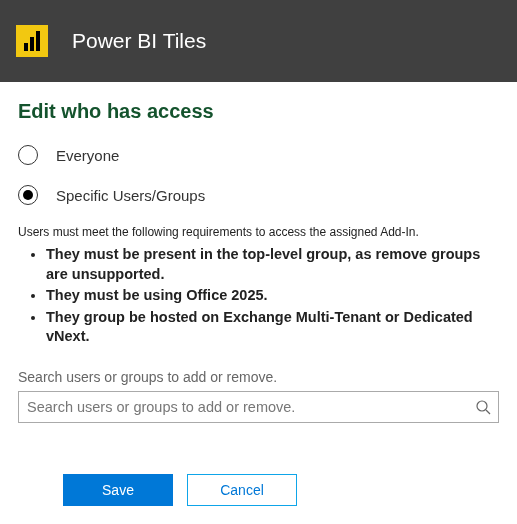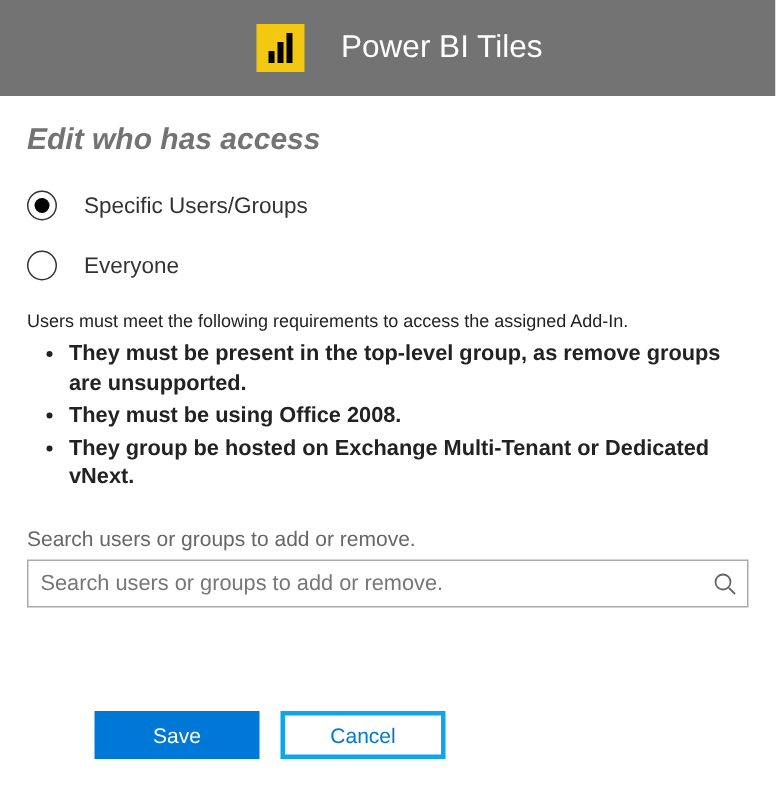--- a/index.html
+++ b/index.html
@@ -4,26 +4,25 @@
 <style>
 * { box-sizing: border-box; margin: 0; padding: 0; }
 body {
   font-family: "Segoe UI", Arial, sans-serif;
   background: #fff;
   width: 517px;
   height: 524px;
   overflow: hidden;
 }
 .header {
-  background: #737373;
-  height: 64px;
+  background: #404040;
+  height: 82px;
   display: flex;
   align-items: center;
   padding-left: 16px;
-  justify-content: center;
 }
 .logo {
   width: 32px;
   height: 32px;
   background: #f2c811;
   display: flex;
   align-items: flex-end;
   justify-content: center;
   padding-bottom: 6px;
   gap: 2px;
@@ -35,25 +34,24 @@
 .title {
   color: #fff;
   font-size: 21px;
   font-weight: 300;
   margin-left: 24px;
 }
 .content {
   padding: 18px 18px 0 18px;
 }
 .section-title {
-  color: #737373;
+  color: #14532d;
   font-size: 20px;
   font-weight: 600;
   margin-bottom: 22px;
-  font-style: italic;
 }
 .radio-row {
   display: flex;
   align-items: center;
   margin-bottom: 20px;
   cursor: pointer;
 }
 .radio {
   width: 20px;
   height: 20px;
@@ -135,54 +133,54 @@
   border: none;
   font-family: inherit;
 }
 .btn-primary {
   background: #0078d7;
   color: #fff;
 }
 .btn-secondary {
   background: #fff;
   color: #0078d7;
-  border: 3px solid #0ea5e9;
+  border: 1px solid #0ea5e9;
 }
 </style>
 </head>
 <body>
 
 <div class="header">
   <div class="logo">
     <div class="bar b1"></div>
       <div class="bar b2"></div>
       <div class="bar b3"></div>
   </div>
   <div class="title">Power BI Tiles</div>
 </div>
 
 <div class="content">
   <div class="section-title">Edit who has access</div>
 
   <div class="radio-row">
+    <div class="radio"></div>
+    <div class="radio-label">Everyone</div>
+  </div>
+
+  <div class="radio-row">
     <div class="radio">
         <div class="dot"></div>
       </div>
     <div class="radio-label">Specific Users/Groups</div>
   </div>
 
-  <div class="radio-row">
-    <div class="radio"></div>
-    <div class="radio-label">Everyone</div>
-  </div>
-
   <div class="req-text">Users must meet the following requirements to access the assigned Add-In.</div>
   <ul class="req-list">
     <li>They must be present in the top-level group, as remove groups are unsupported.</li>
-    <li>They must be using Office 2008.</li>
+    <li>They must be using Office 2025.</li>
     <li>They group be hosted on Exchange Multi-Tenant or Dedicated vNext.</li>
   </ul>
 
   <div class="search-label">Search users or groups to add or remove.</div>
   <div class="search-wrap">
     <input class="search-input" type="text" placeholder="Search users or groups to add or remove." style="">
     <svg class="search-icon" viewBox="0 0 16 16">
       <circle cx="7" cy="7" r="5" fill="none" stroke="#666" stroke-width="1.2"></circle>
       <line x1="11" y1="11" x2="15" y2="15" stroke="#666" stroke-width="1.2"></line>
     </svg>

